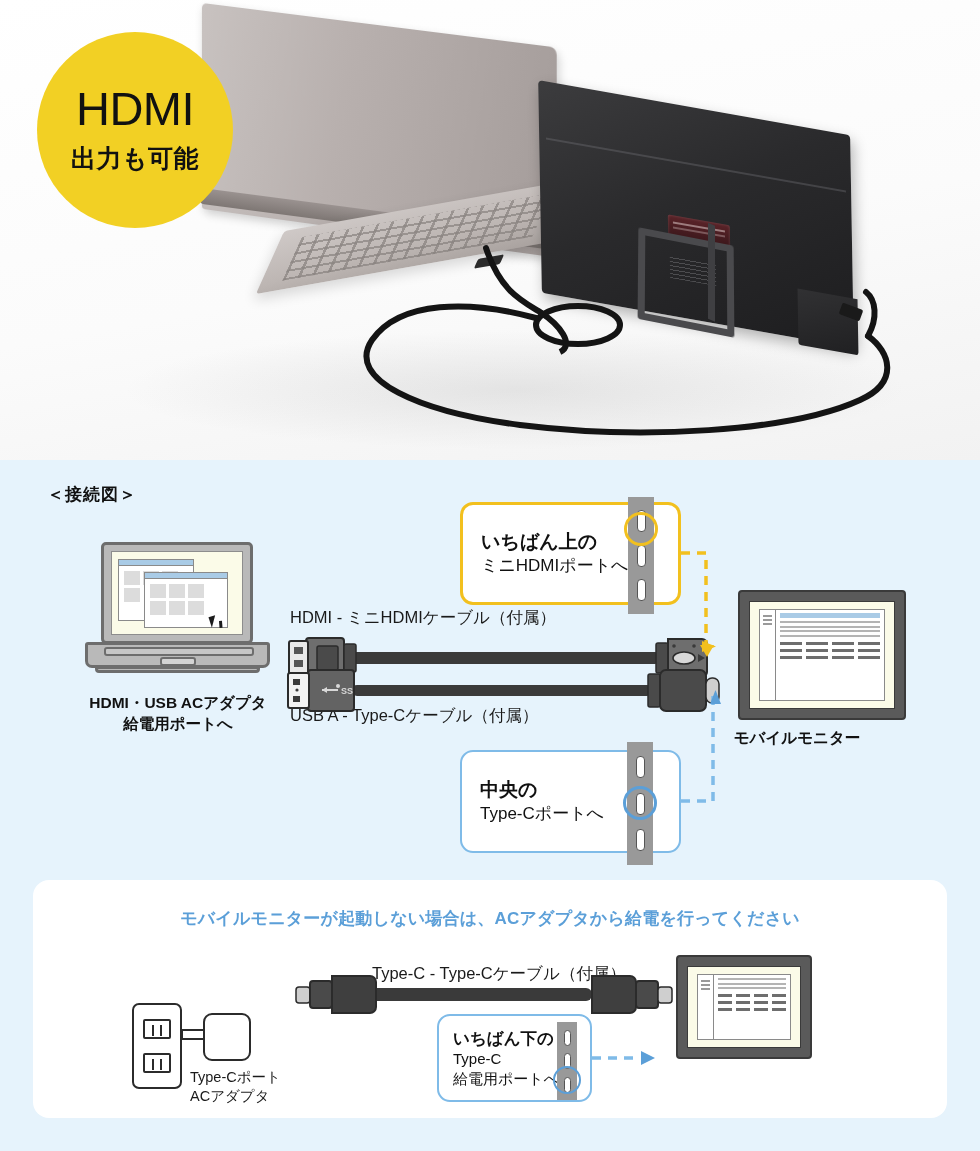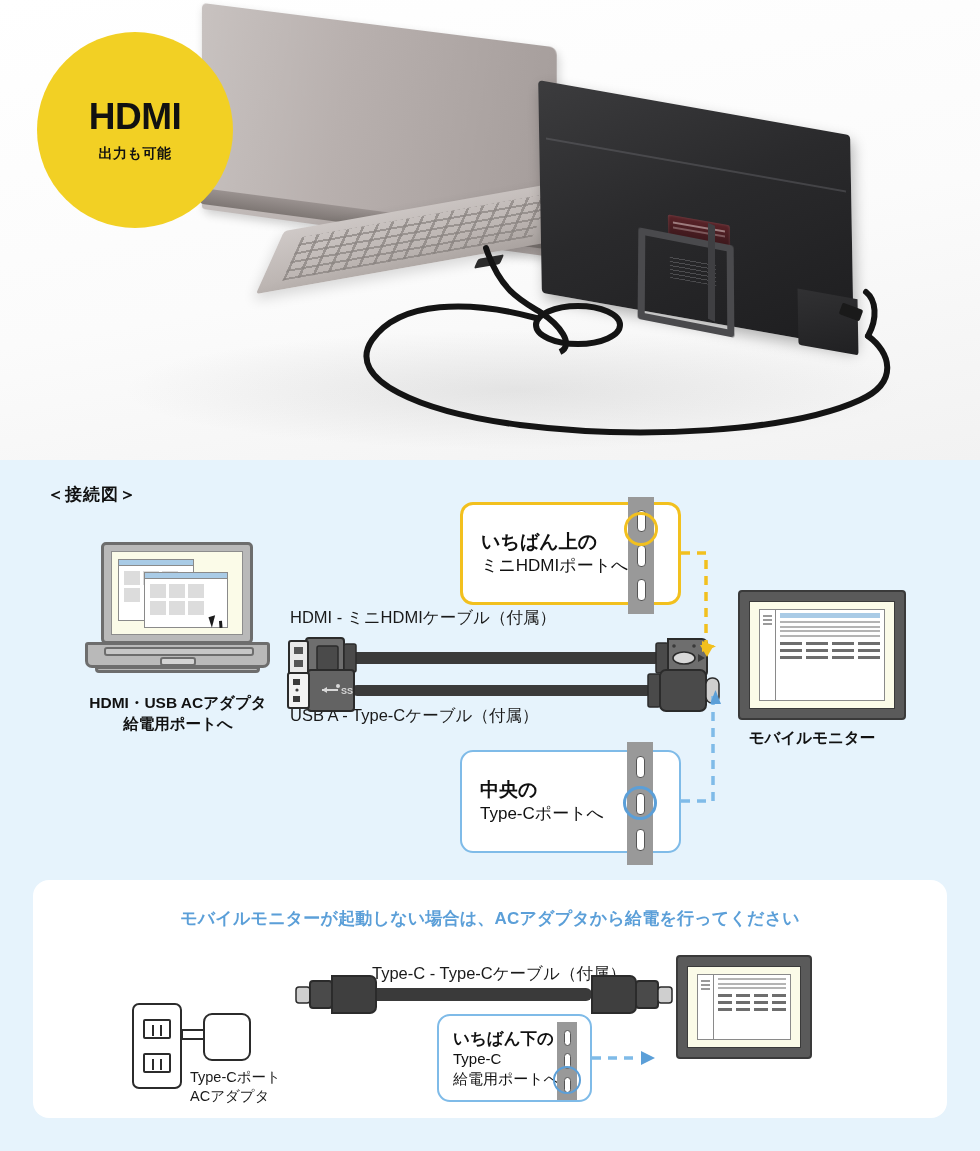--- a/index.html
+++ b/index.html
@@ -110,24 +110,24 @@
   .photo-cables { position: absolute; left: 0; top: 0; width: 980px; height: 460px; }
 
   
   .hdmi-badge {
     position: absolute; left: 37px; top: 32px; width: 196px; height: 196px;
     border-radius: 50%; background: #f2d024;
     display: flex; flex-direction: column; align-items: center; justify-content: center;
     z-index: 5;
   }
   .hdmi-badge .big {
-    font-size: 37px; font-weight: bold; color: #111; letter-spacing: -.5px; line-height: 1; text-align: center;
+    font-size: 47px; font-weight: normal; color: #111; letter-spacing: -.5px; line-height: 1; text-align: center;
   }
   .hdmi-badge .sub {
-    font-size: 14px; font-weight: bold; color: #111; margin-top: 10px; letter-spacing: .5px;
+    font-size: 25px; font-weight: bold; color: #111; margin-top: 10px; letter-spacing: .5px;
   }
 
   
   .blue-section {
     position: absolute; left: 0; top: 460px; width: 980px; height: 691px;
     background: #e6f3fc;
   }
   .section-title {
     position: absolute; left: 47px; top: 23px;
     font-size: 17px; font-weight: bold; color: #111; letter-spacing: 1px;
@@ -427,21 +427,21 @@
                     <i></i>
                     <i></i>
                     <i></i>
                   </div>
               </div>
             </div>
           </div>
         </div>
       </div>
     </div>
-    <div class="mon-label" style="left:707px; top:268px; width:210px;">モバイルモニター</div>
+    <div class="mon-label" style="left:692px; top:268px; width:210px;">モバイルモニター</div>
 
   </div>
 
   <div class="white-panel">
     <div class="wp-heading">モバイルモニターが起動しない場合は、ACアダプタから給電を行ってください</div>
   </div>
 
   <div class="outlet">
     <div class="slot"></div>
     <div class="slot"></div>

